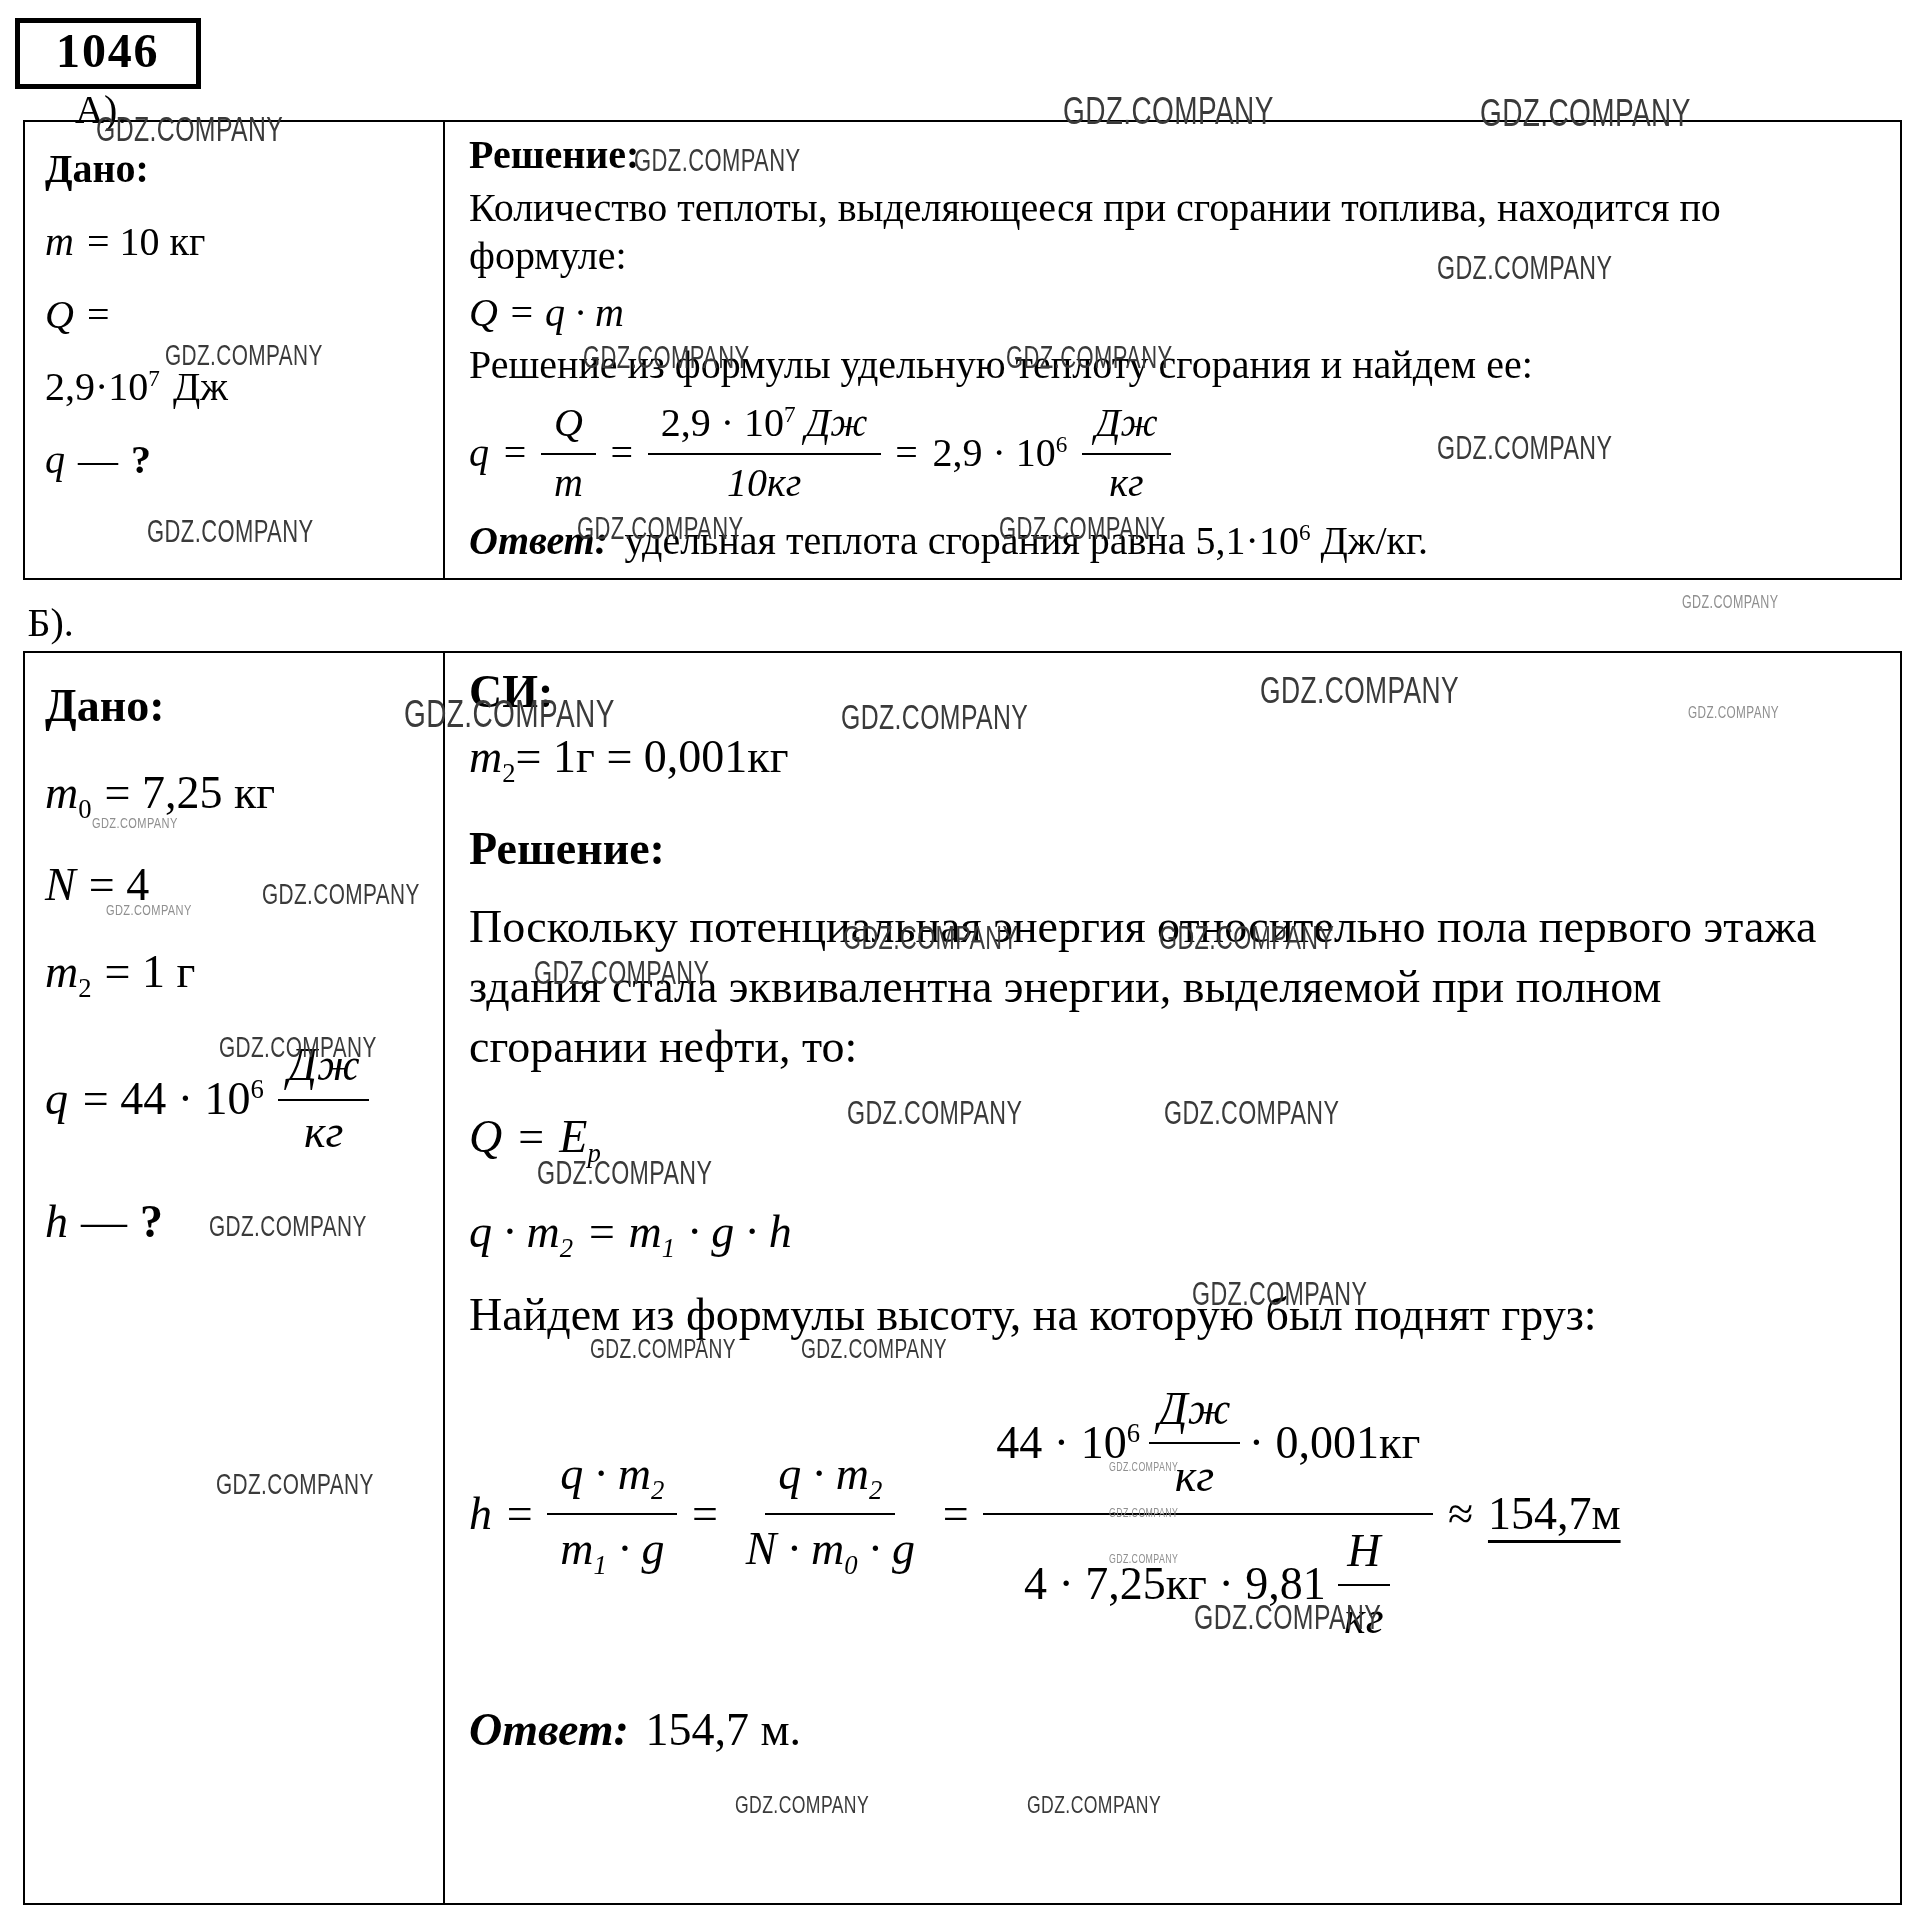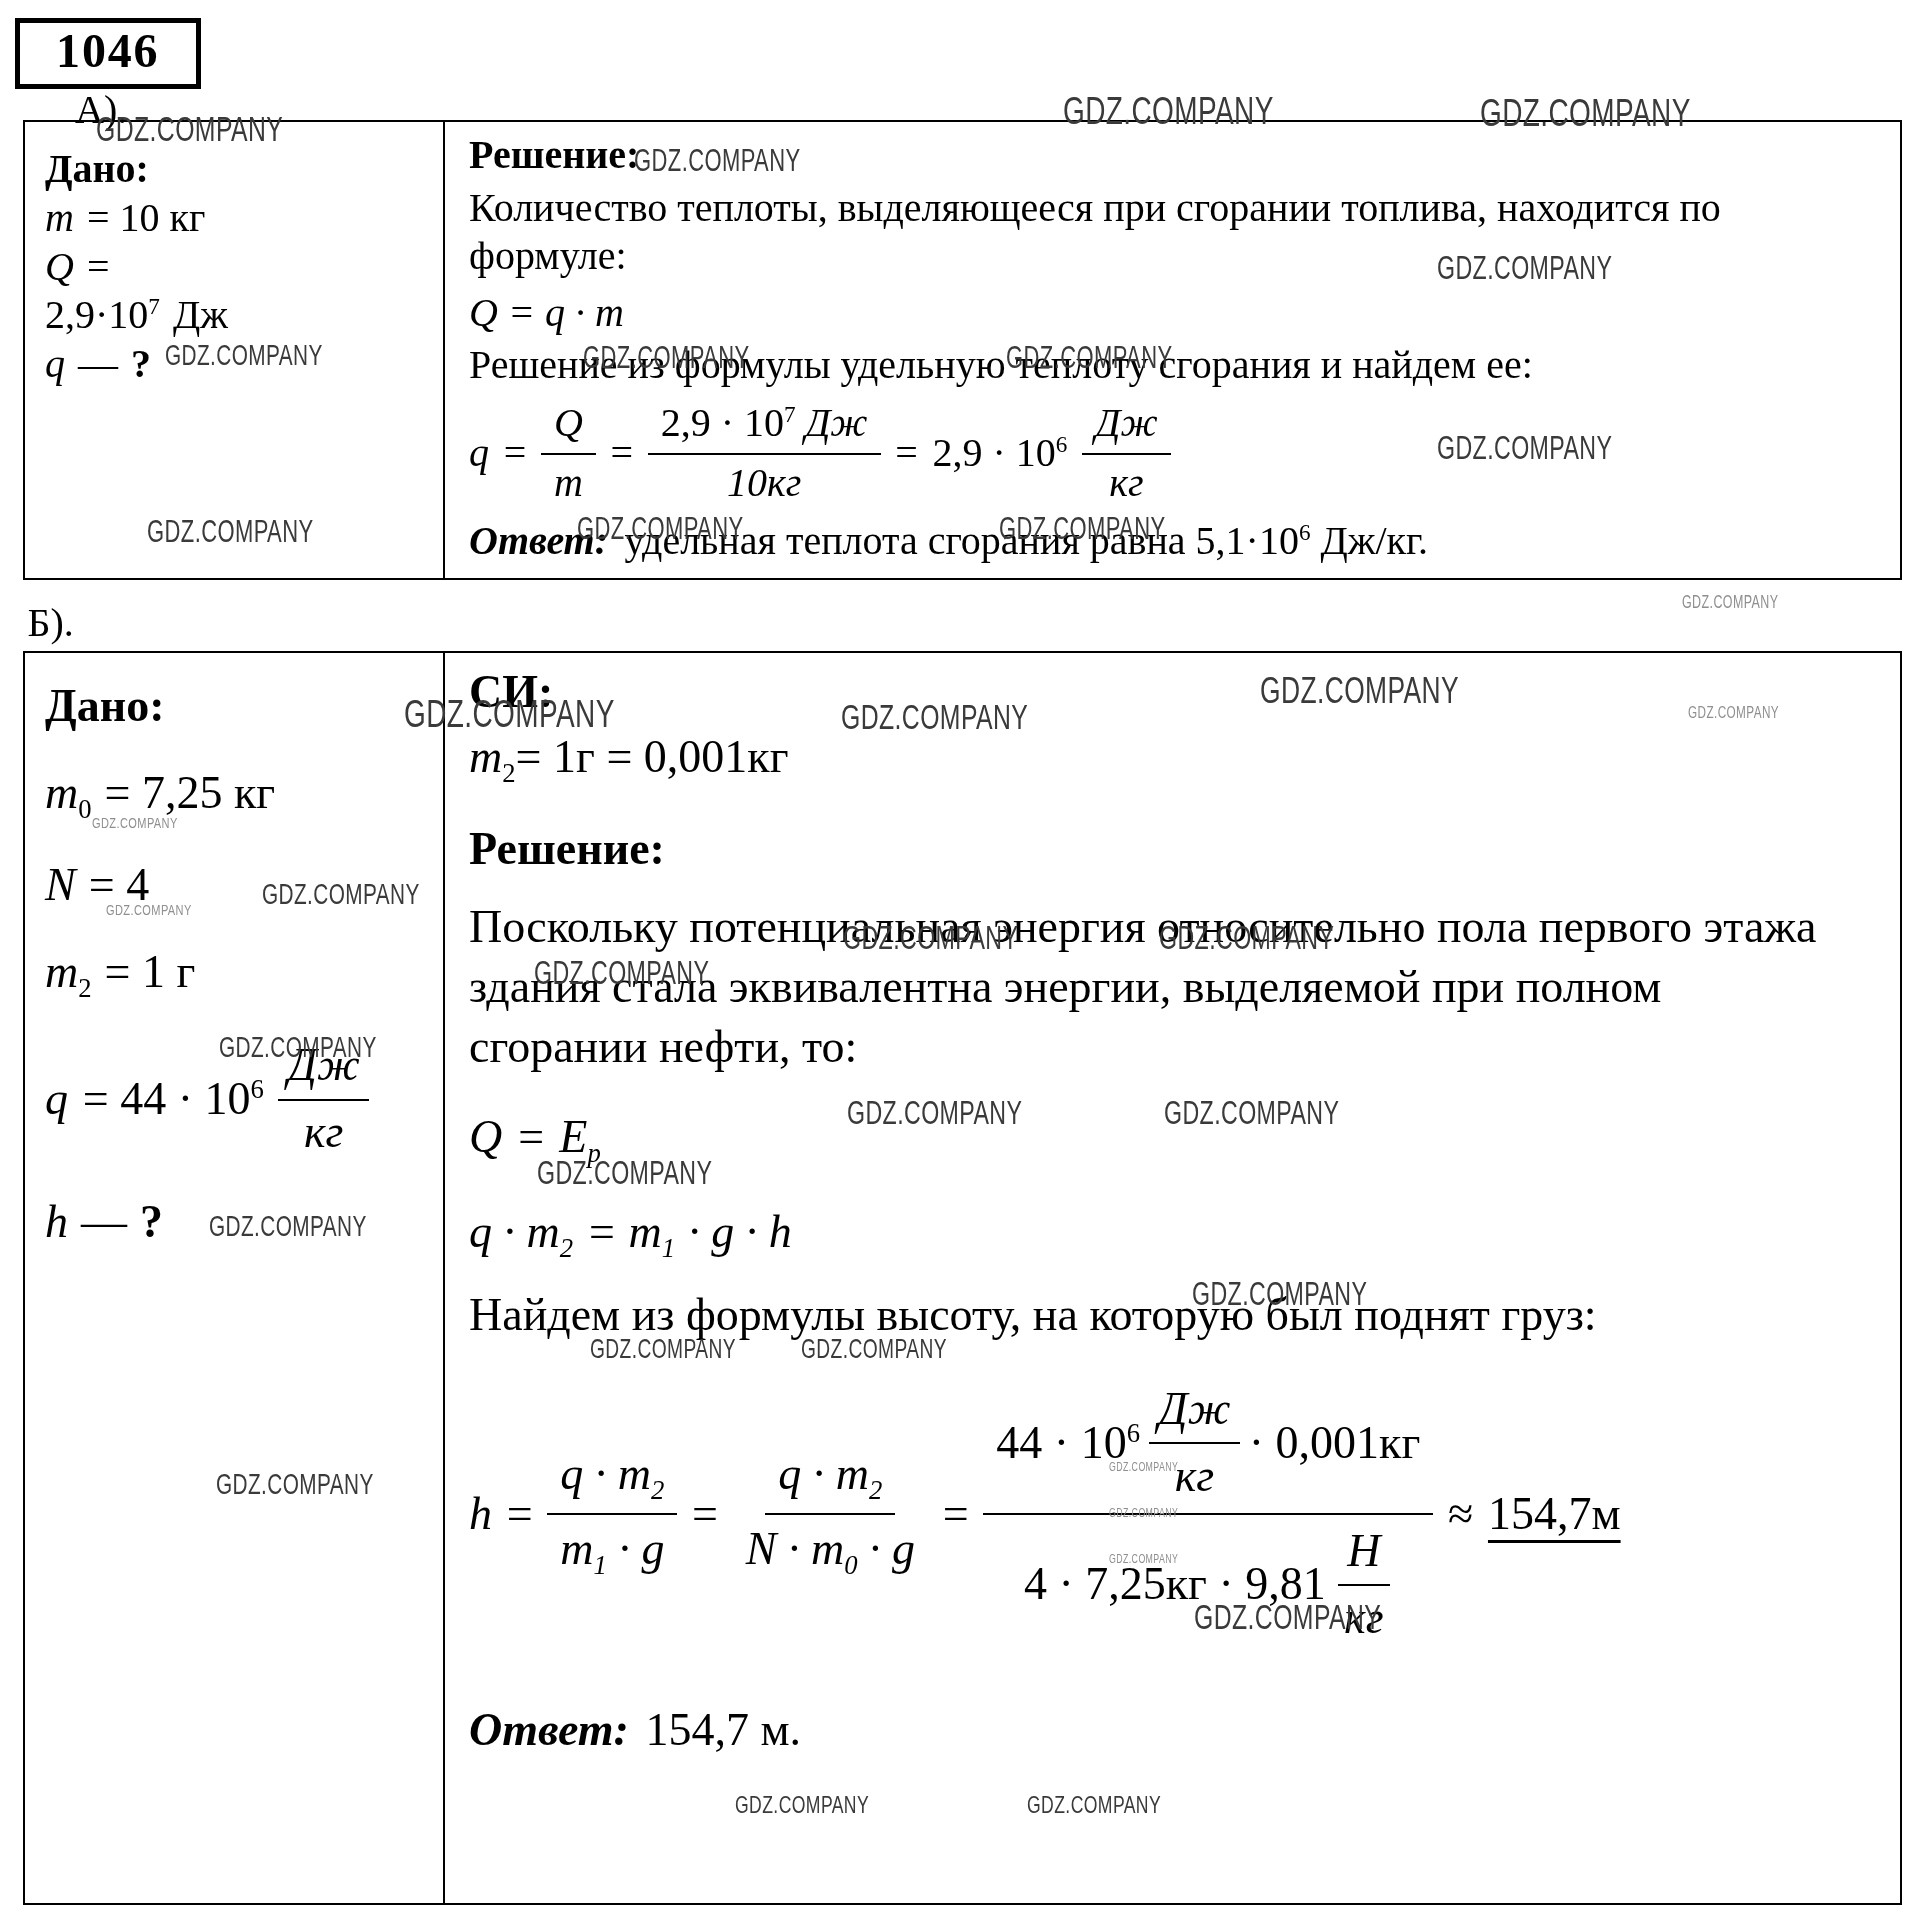--- a/index.html
+++ b/index.html
@@ -21,21 +21,21 @@
   .tbl{position:absolute;left:23px;width:1875px;border:2.8px solid #000;display:flex;
        align-items:stretch;z-index:1;}
   .ta{top:120px;height:456px;font-size:40px;line-height:1.22;}
   .tb{top:651px;height:1250px;font-size:46px;line-height:1.3;}
   .given{flex:0 0 378px;width:378px;border-right:2.8px solid #000;padding:23px 20px;}
   .sol{flex:1;padding:9.2px 24px;min-width:0;}
   .bold{font-weight:700;}
   .it{font-style:italic;}
   sup{font-size:58%;}
   sub{font-size:58%;}
-  .gline{}
+  .gline{margin-top:24px;}
   .tb .gline{margin-top:27.5px;}
   .gline .rest,.gap{margin-left:13px;}
   .para{margin-top:3.7px;}
   .tb .para{margin-top:18.4px;}
   .para.pw{max-width:1433px;}
   .para.pw-b{max-width:1359px;}
   .formula{margin-top:7.3px;}
   .tb .formula{margin-top:31px;}
   .mrow{display:flex;align-items:center;gap:14.7px;flex-wrap:nowrap;}
   .frac{display:inline-flex;flex-direction:column;align-items:center;vertical-align:middle;}

